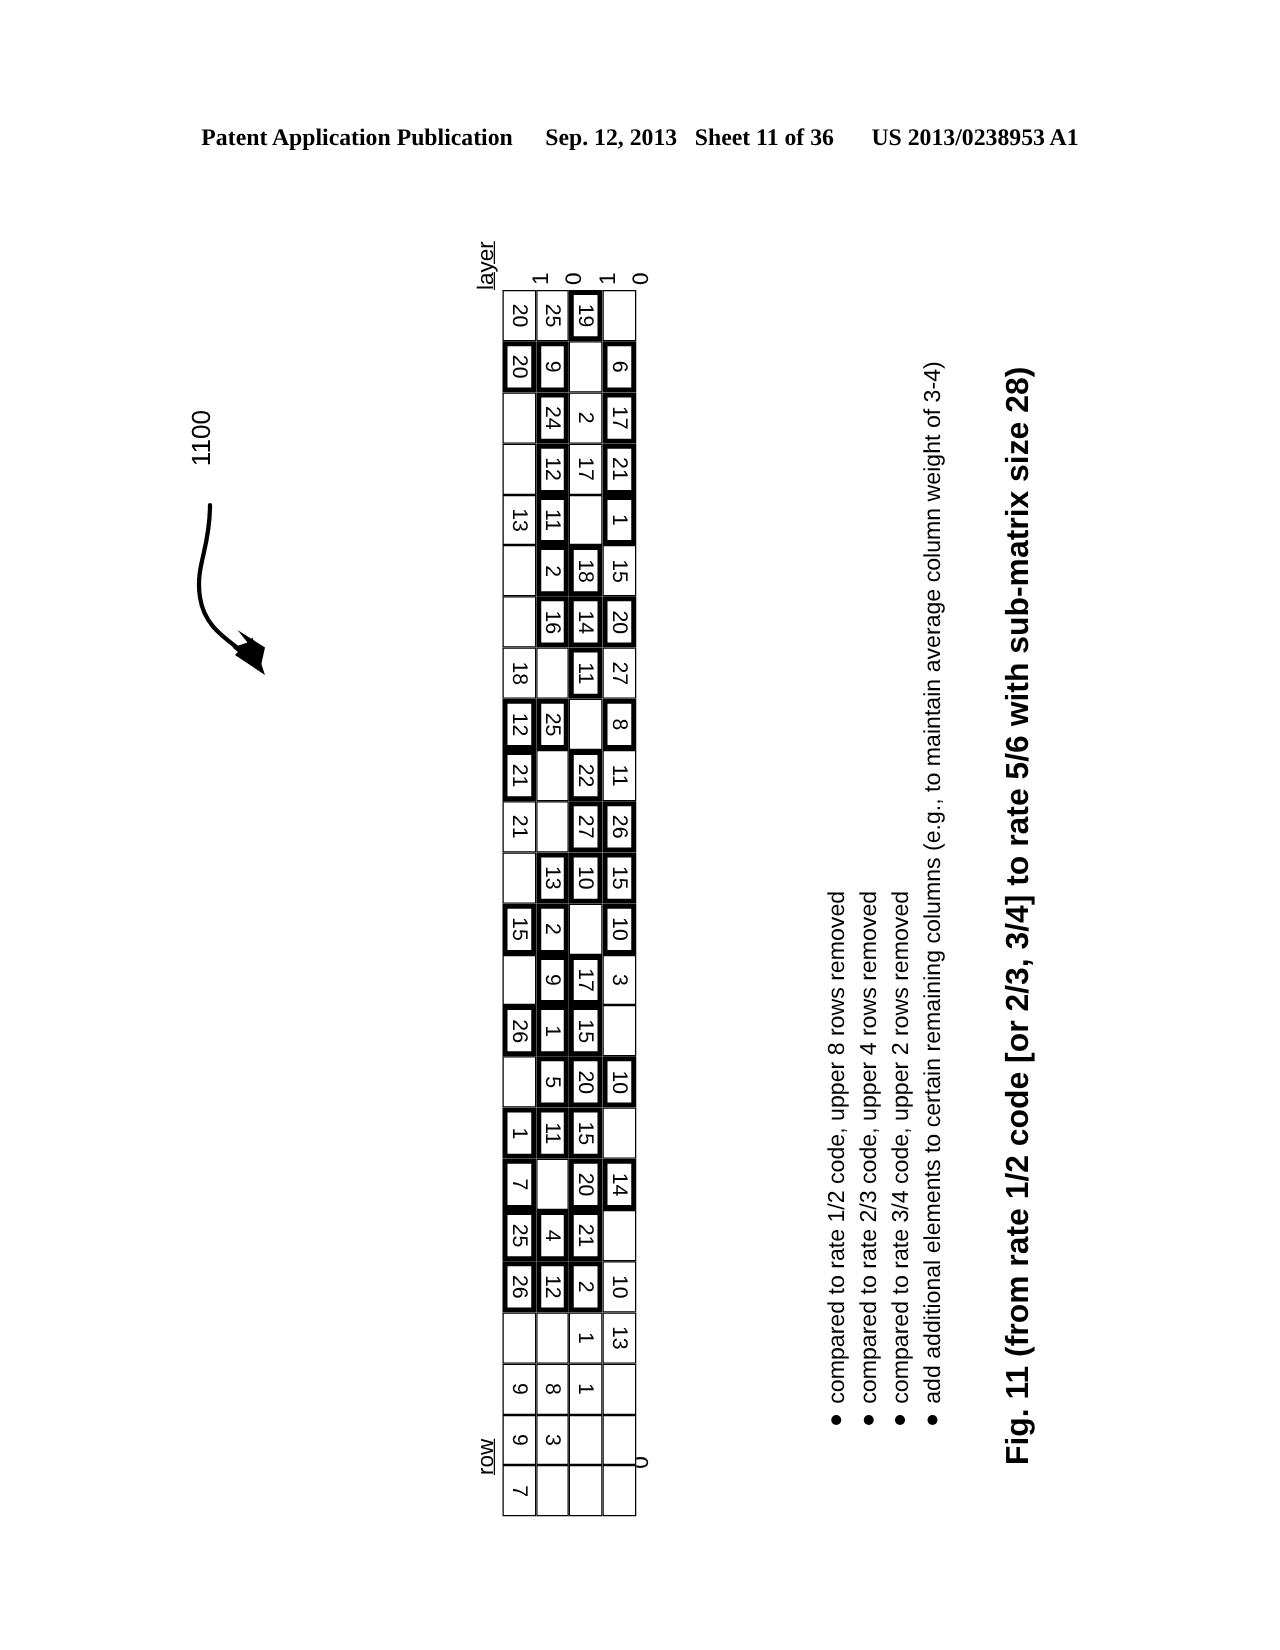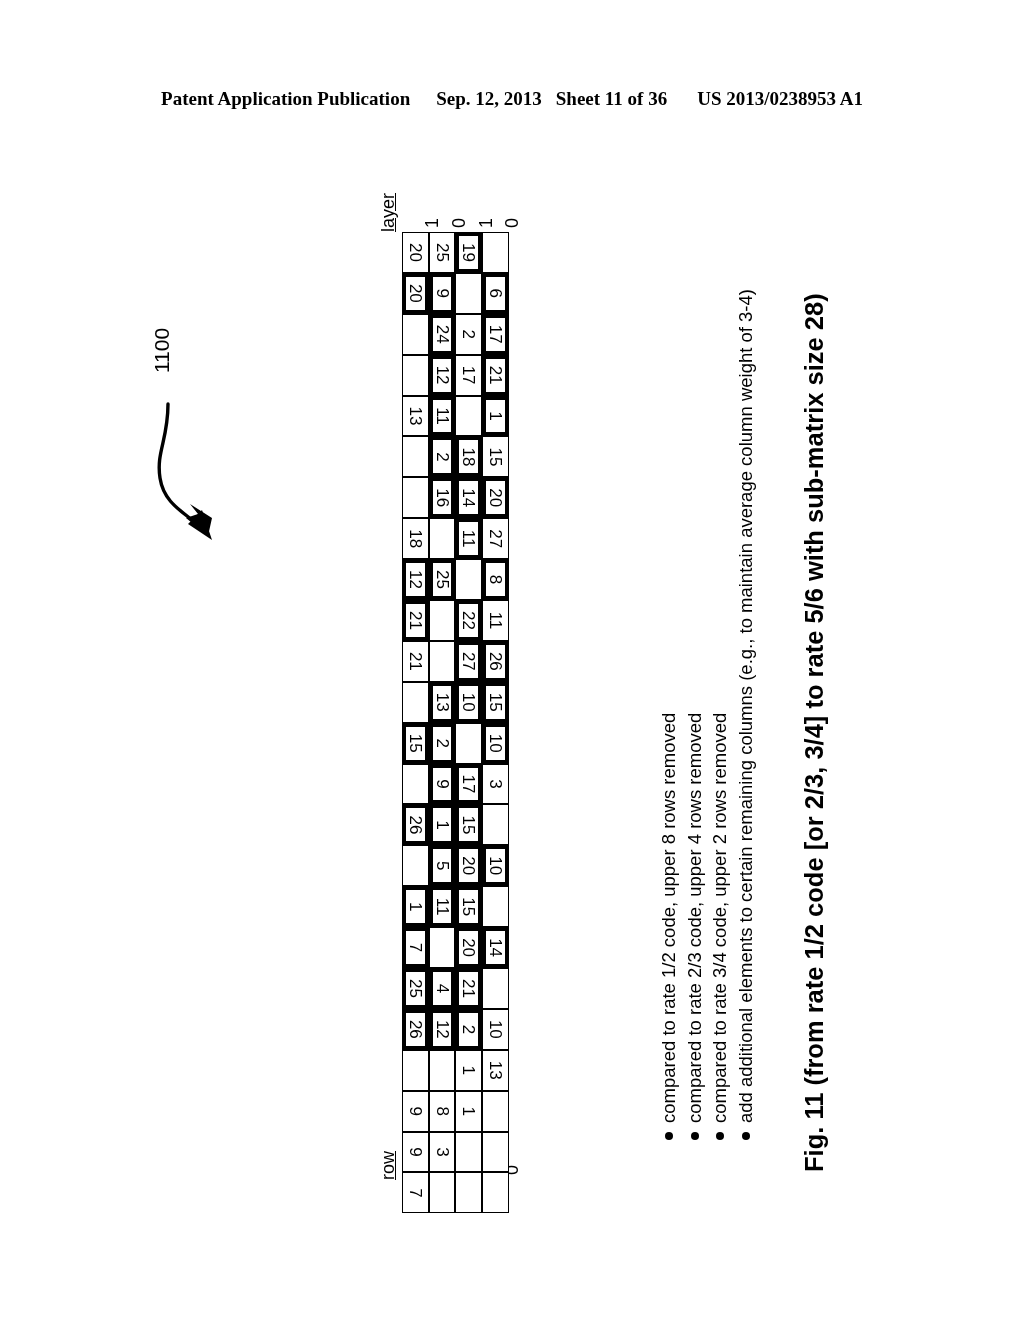--- a/index.html
+++ b/index.html
@@ -8,21 +8,21 @@
     background:#ffffff;
     font-family:"Liberation Sans", sans-serif;
     color:#000;
     position:relative;
     overflow:hidden;
   }
 
   
   #page-header{
     position:absolute;
-    top:88px; left:0; width:1024px;
+    top:100px; left:0; width:1024px;
     text-align:center;
     font-family:"Liberation Serif", serif;
     font-weight:bold;
     font-size:19px;
     letter-spacing:0px;
     white-space:nowrap;
   }
   #page-header .seg{display:inline-block;}
   #page-header .gap1{display:inline-block;width:26px;}
   #page-header .gap2{display:inline-block;width:14px;}

